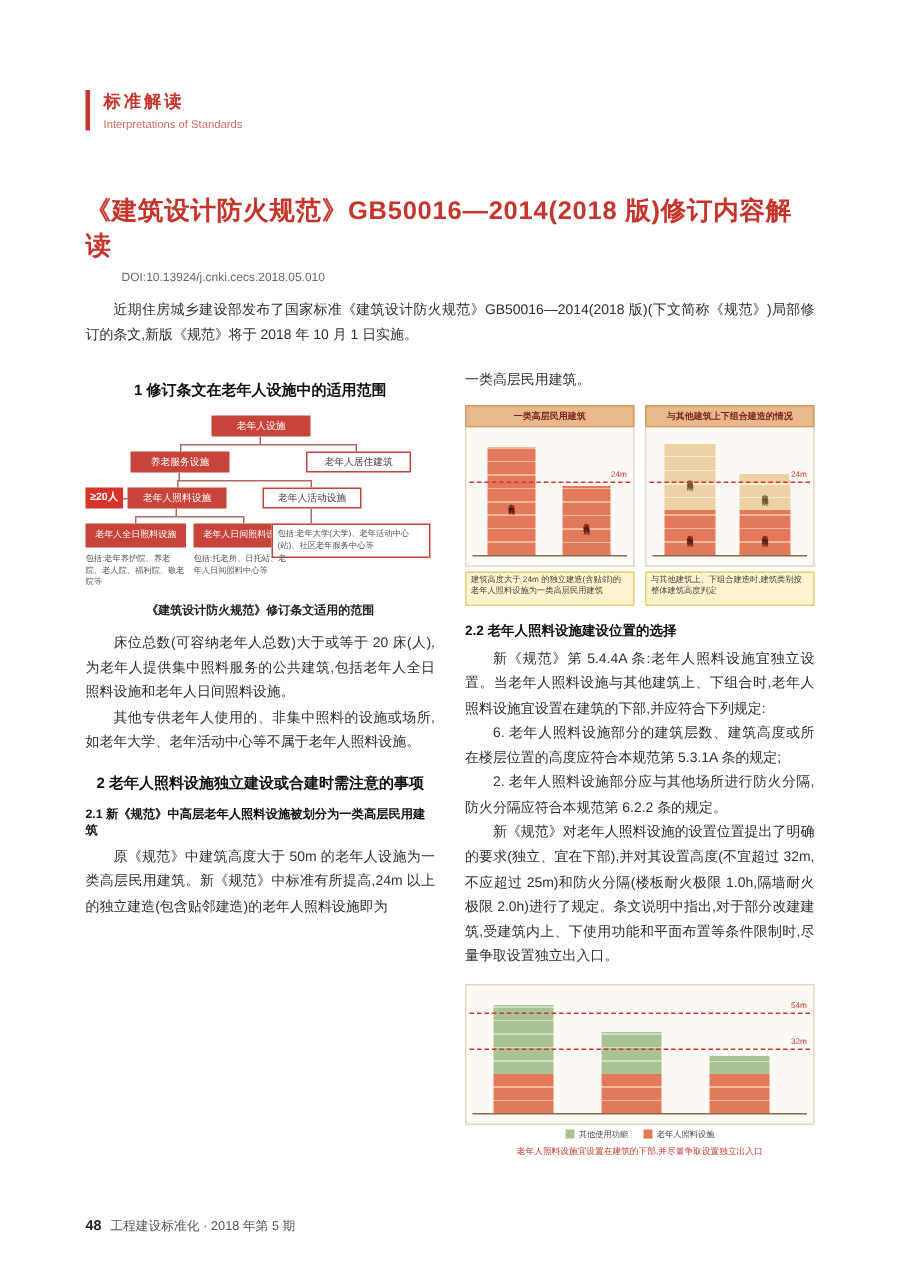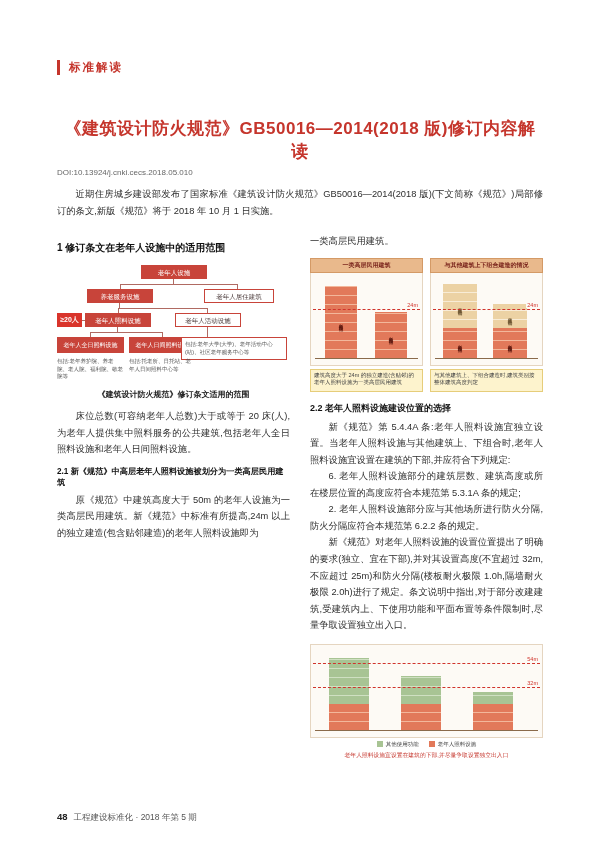--- a/index.html
+++ b/index.html
@@ -5,32 +5,32 @@
   html,body{margin:0;padding:0;background:#e8e8e8;}
   .page{width:600px;height:850px;background:#ffffff;position:relative;overflow:hidden;
         font-family:"Liberation Sans","DejaVu Sans",sans-serif;color:#2e2e2e;}
   .content{position:absolute;left:57px;top:0;width:486px;}
 
   
   .tag{margin-top:60px;border-left:3px solid #c5352c;padding-left:9px;}
   .tag-cn{color:#c5352c;font-size:11.5px;font-weight:bold;letter-spacing:2px;}
   .tag-en{color:#cf6a60;font-size:7.5px;margin-top:3px;}
 
-  .title{margin-top:42px;text-align:center;color:#c5352c;font-size:17px;font-weight:bold;letter-spacing:.5px;}
+  .title{margin-top:42px;text-align:left;color:#c5352c;font-size:17px;font-weight:bold;letter-spacing:.5px;}
   .byline{margin-top:16px;font-size:9px;color:#444;letter-spacing:1px;}
-  .doi{margin-top:5px;font-size:8px;color:#666;}
+  .doi{margin-top:5px;font-size:8px;color:#666;margin-left:24px;}
 
   .intro{margin-top:9px;}
   p.body{font-size:9.3px;line-height:1.78;text-align:justify;text-indent:2em;margin:0;color:#2e2e2e;}
   p.noindent{text-indent:0;}
 
   .cols{display:flex;gap:20px;margin-top:14px;}
   .col{width:233px;}
 
-  h3.sec{font-size:10px;font-weight:bold;color:#111;margin:8px 0 8px;}
+  h3.sec{font-size:10px;font-weight:bold;color:#111;margin:8px 0 8px;text-align:center;}
   h4.sub{font-size:9.3px;font-weight:bold;color:#111;margin:6px 0 4px;}
   h4.sub-sm{font-size:8.2px;font-weight:bold;color:#111;margin:8px 0 4px;}
 
   
   .fc{position:relative;height:120px;margin:10px 0 2px;}
   .fc-box{position:absolute;display:flex;align-items:center;justify-content:center;text-align:center;
           font-size:6.5px;line-height:1.1;box-sizing:border-box;}
   .fc-red{background:#c8443a;color:#fff;}
   .fc-out{background:#fff;border:1px solid #c8443a;color:#4a3a3a;}
   .ln{position:absolute;background:#b06a62;}
@@ -85,20 +85,21 @@
   .footer b{color:#222;font-size:9.5px;margin-right:6px;}
 </style>
 </head>
 <body>
 
 <div class="page">
   <div class="content">
 
     <div class="tag">
       <div class="tag-cn">标准解读</div>
+      <div class="tag-en">Interpretations of Standards</div>
     </div>
 
     <div class="title">《建筑设计防火规范》GB50016—2014(2018 版)修订内容解读</div>
     <div class="doi">DOI:10.13924/j.cnki.cecs.2018.05.010</div>
 
     <div class="intro">
       <p class="body">近期住房城乡建设部发布了国家标准《建筑设计防火规范》GB50016—2014(2018 版)(下文简称《规范》)局部修订的条文,新版《规范》将于 2018 年 10 月 1 日实施。</p>
     </div>
 
     <div class="cols">
@@ -129,21 +130,23 @@
           <div class="ln" style="left:150px;top:62px;width:1px;height:10px;"></div>
           <div class="fc-box fc-red" id="fcFull">老年人全日照料设施</div>
           <div class="fc-box fc-red" id="fcDay">老年人日间照料设施</div>
           <div id="fcActNote">包括:老年大学(大学)、老年活动中心(站)、社区老年服务中心等</div>
           <div class="fc-note" id="fcFullNote">包括:老年养护院、养老院、老人院、福利院、敬老院等</div>
           <div class="fc-note" id="fcDayNote">包括:托老所、日托站、老年人日间照料中心等</div>
         </div>
         <div class="fig-cap">《建筑设计防火规范》修订条文适用的范围</div>
 
         <p class="body">床位总数(可容纳老年人总数)大于或等于 20 床(人),为老年人提供集中照料服务的公共建筑,包括老年人全日照料设施和老年人日间照料设施。</p>
-
+        <p class="body">其他专供老年人使用的、非集中照料的设施或场所,如老年大学、老年活动中心等不属于老年人照料设施。</p>
+
+        <h3 class="sec" style="margin-top:12px;">2  老年人照料设施独立建设或合建时需注意的事项</h3>
         <h4 class="sub-sm">2.1  新《规范》中高层老年人照料设施被划分为一类高层民用建筑</h4>
         <p class="body">原《规范》中建筑高度大于 50m 的老年人设施为一类高层民用建筑。新《规范》中标准有所提高,24m 以上的独立建造(包含贴邻建造)的老年人照料设施即为</p>
       </div>
 
       <div class="col">
         <p class="body noindent">一类高层民用建筑。</p>
 
         <div class="fig1">
           <div class="panel">
             <div class="panel-head">一类高层民用建筑</div>

